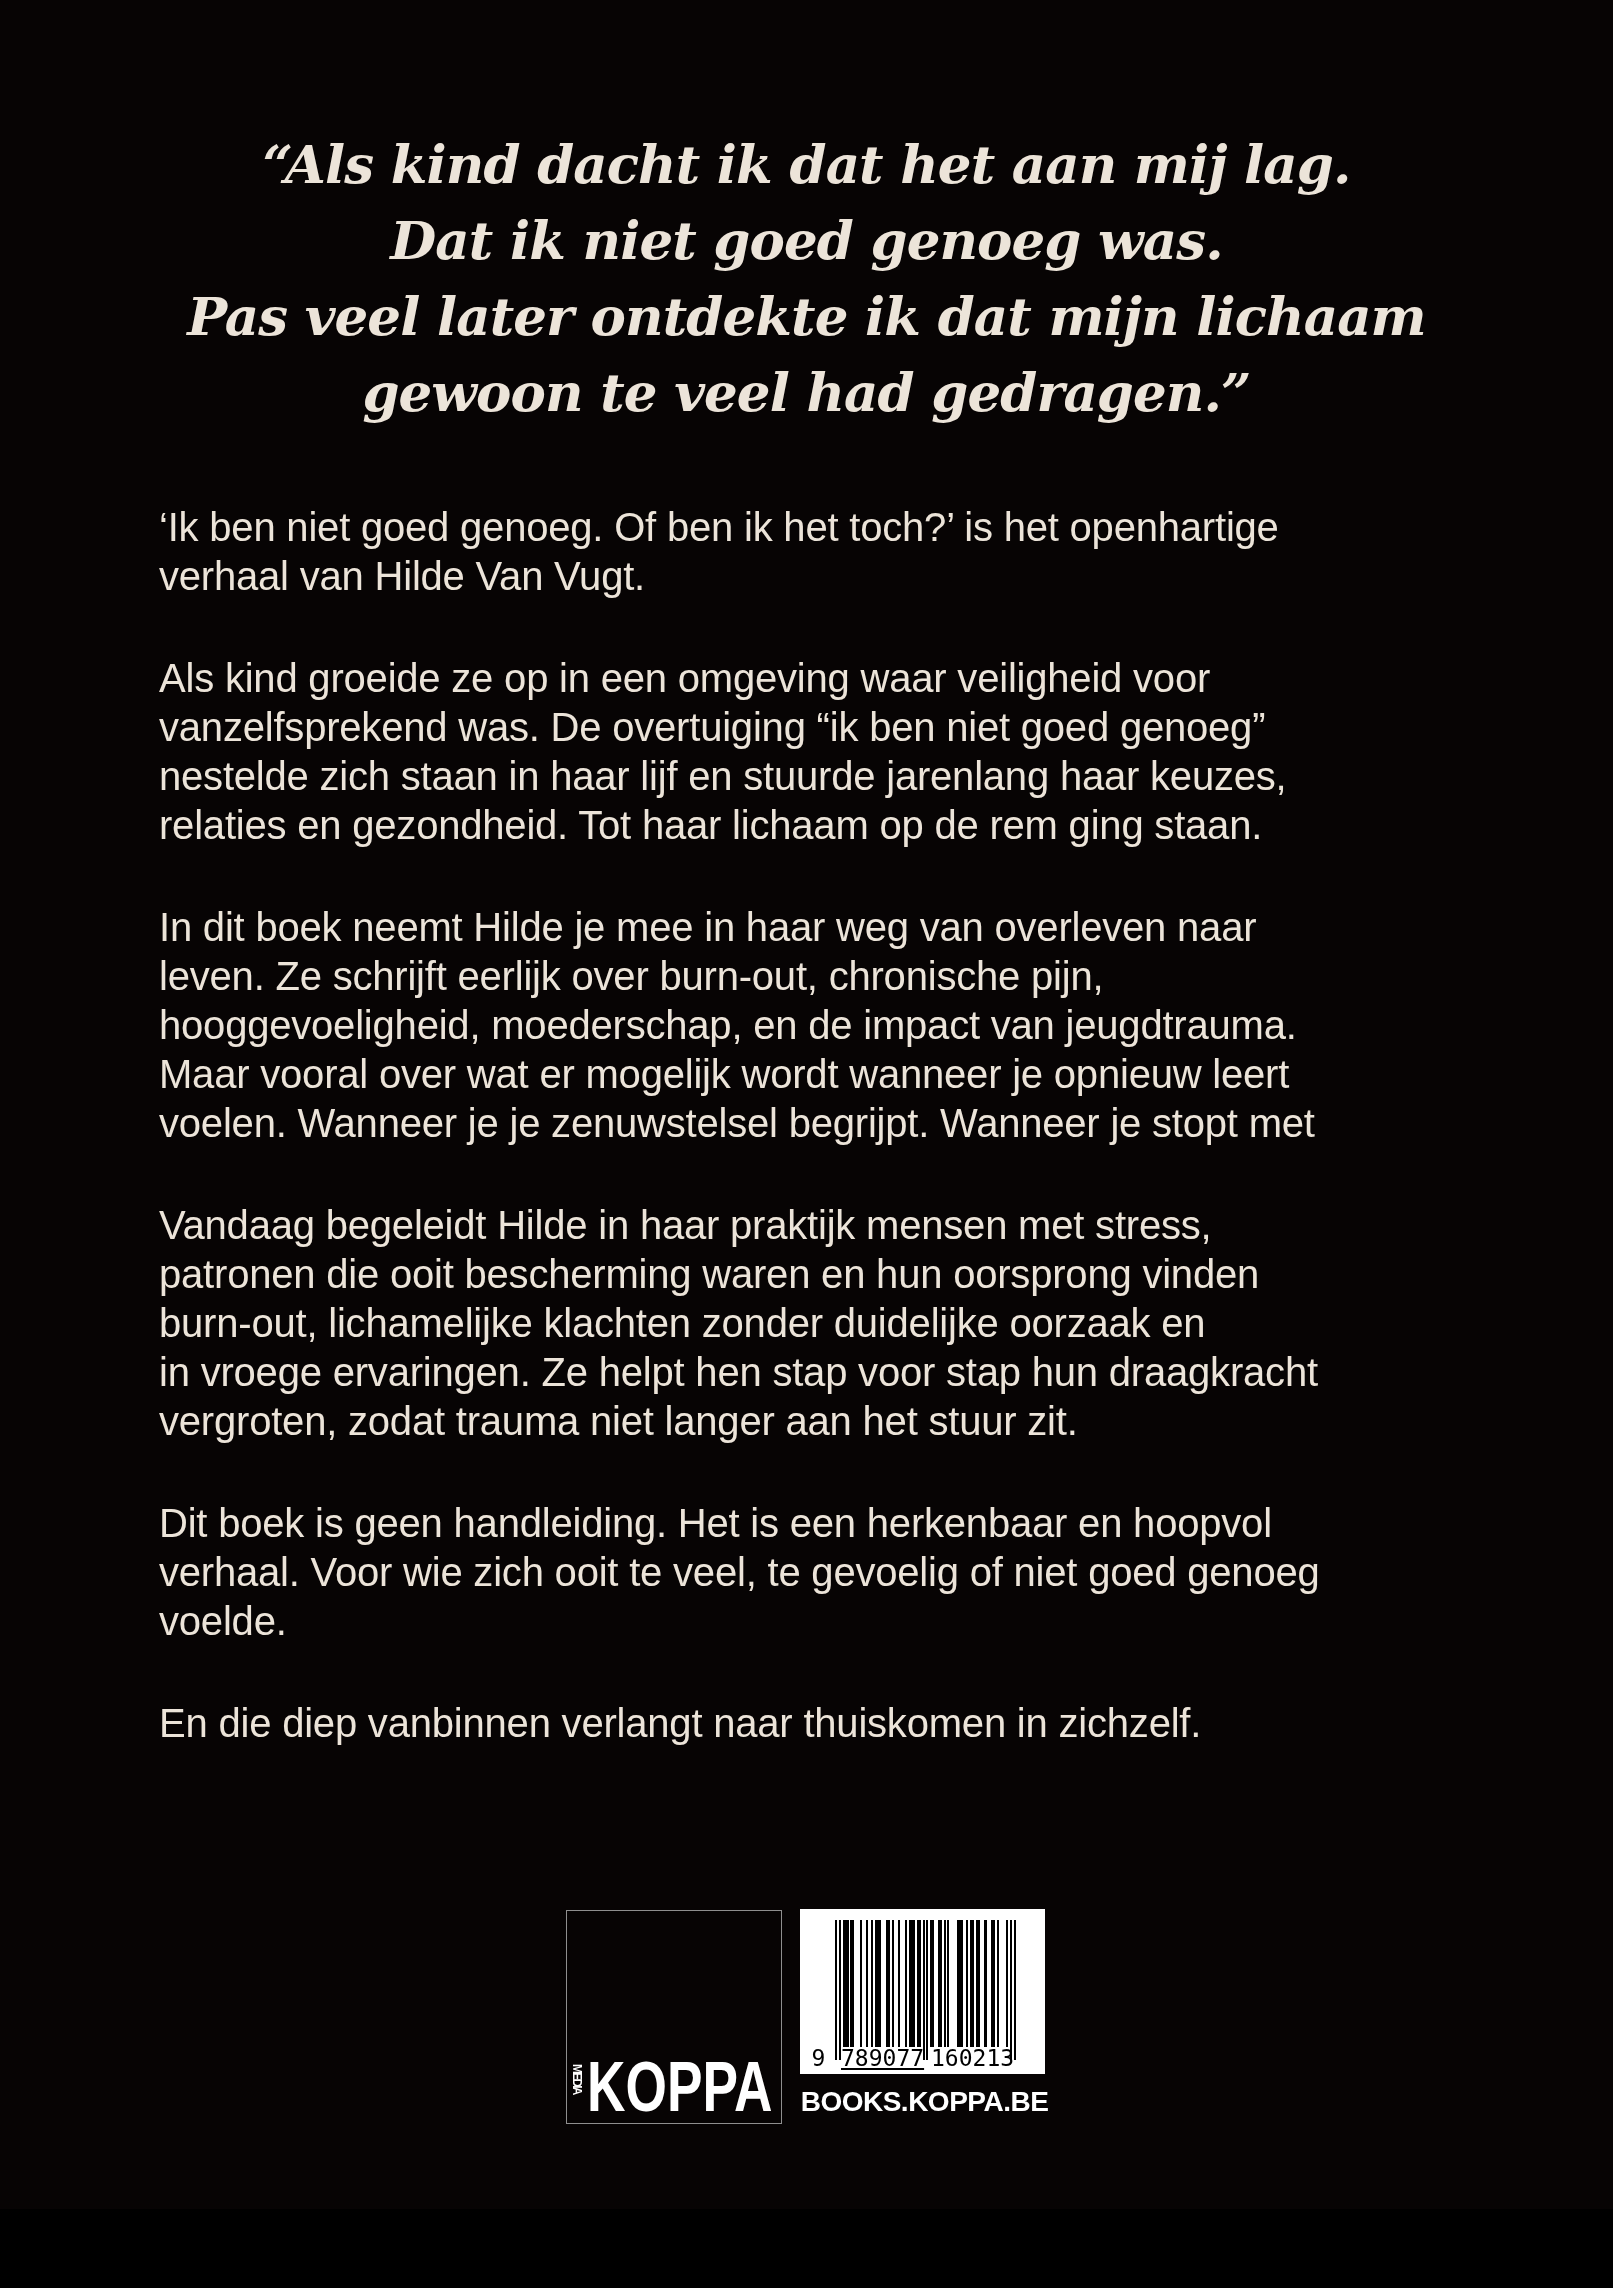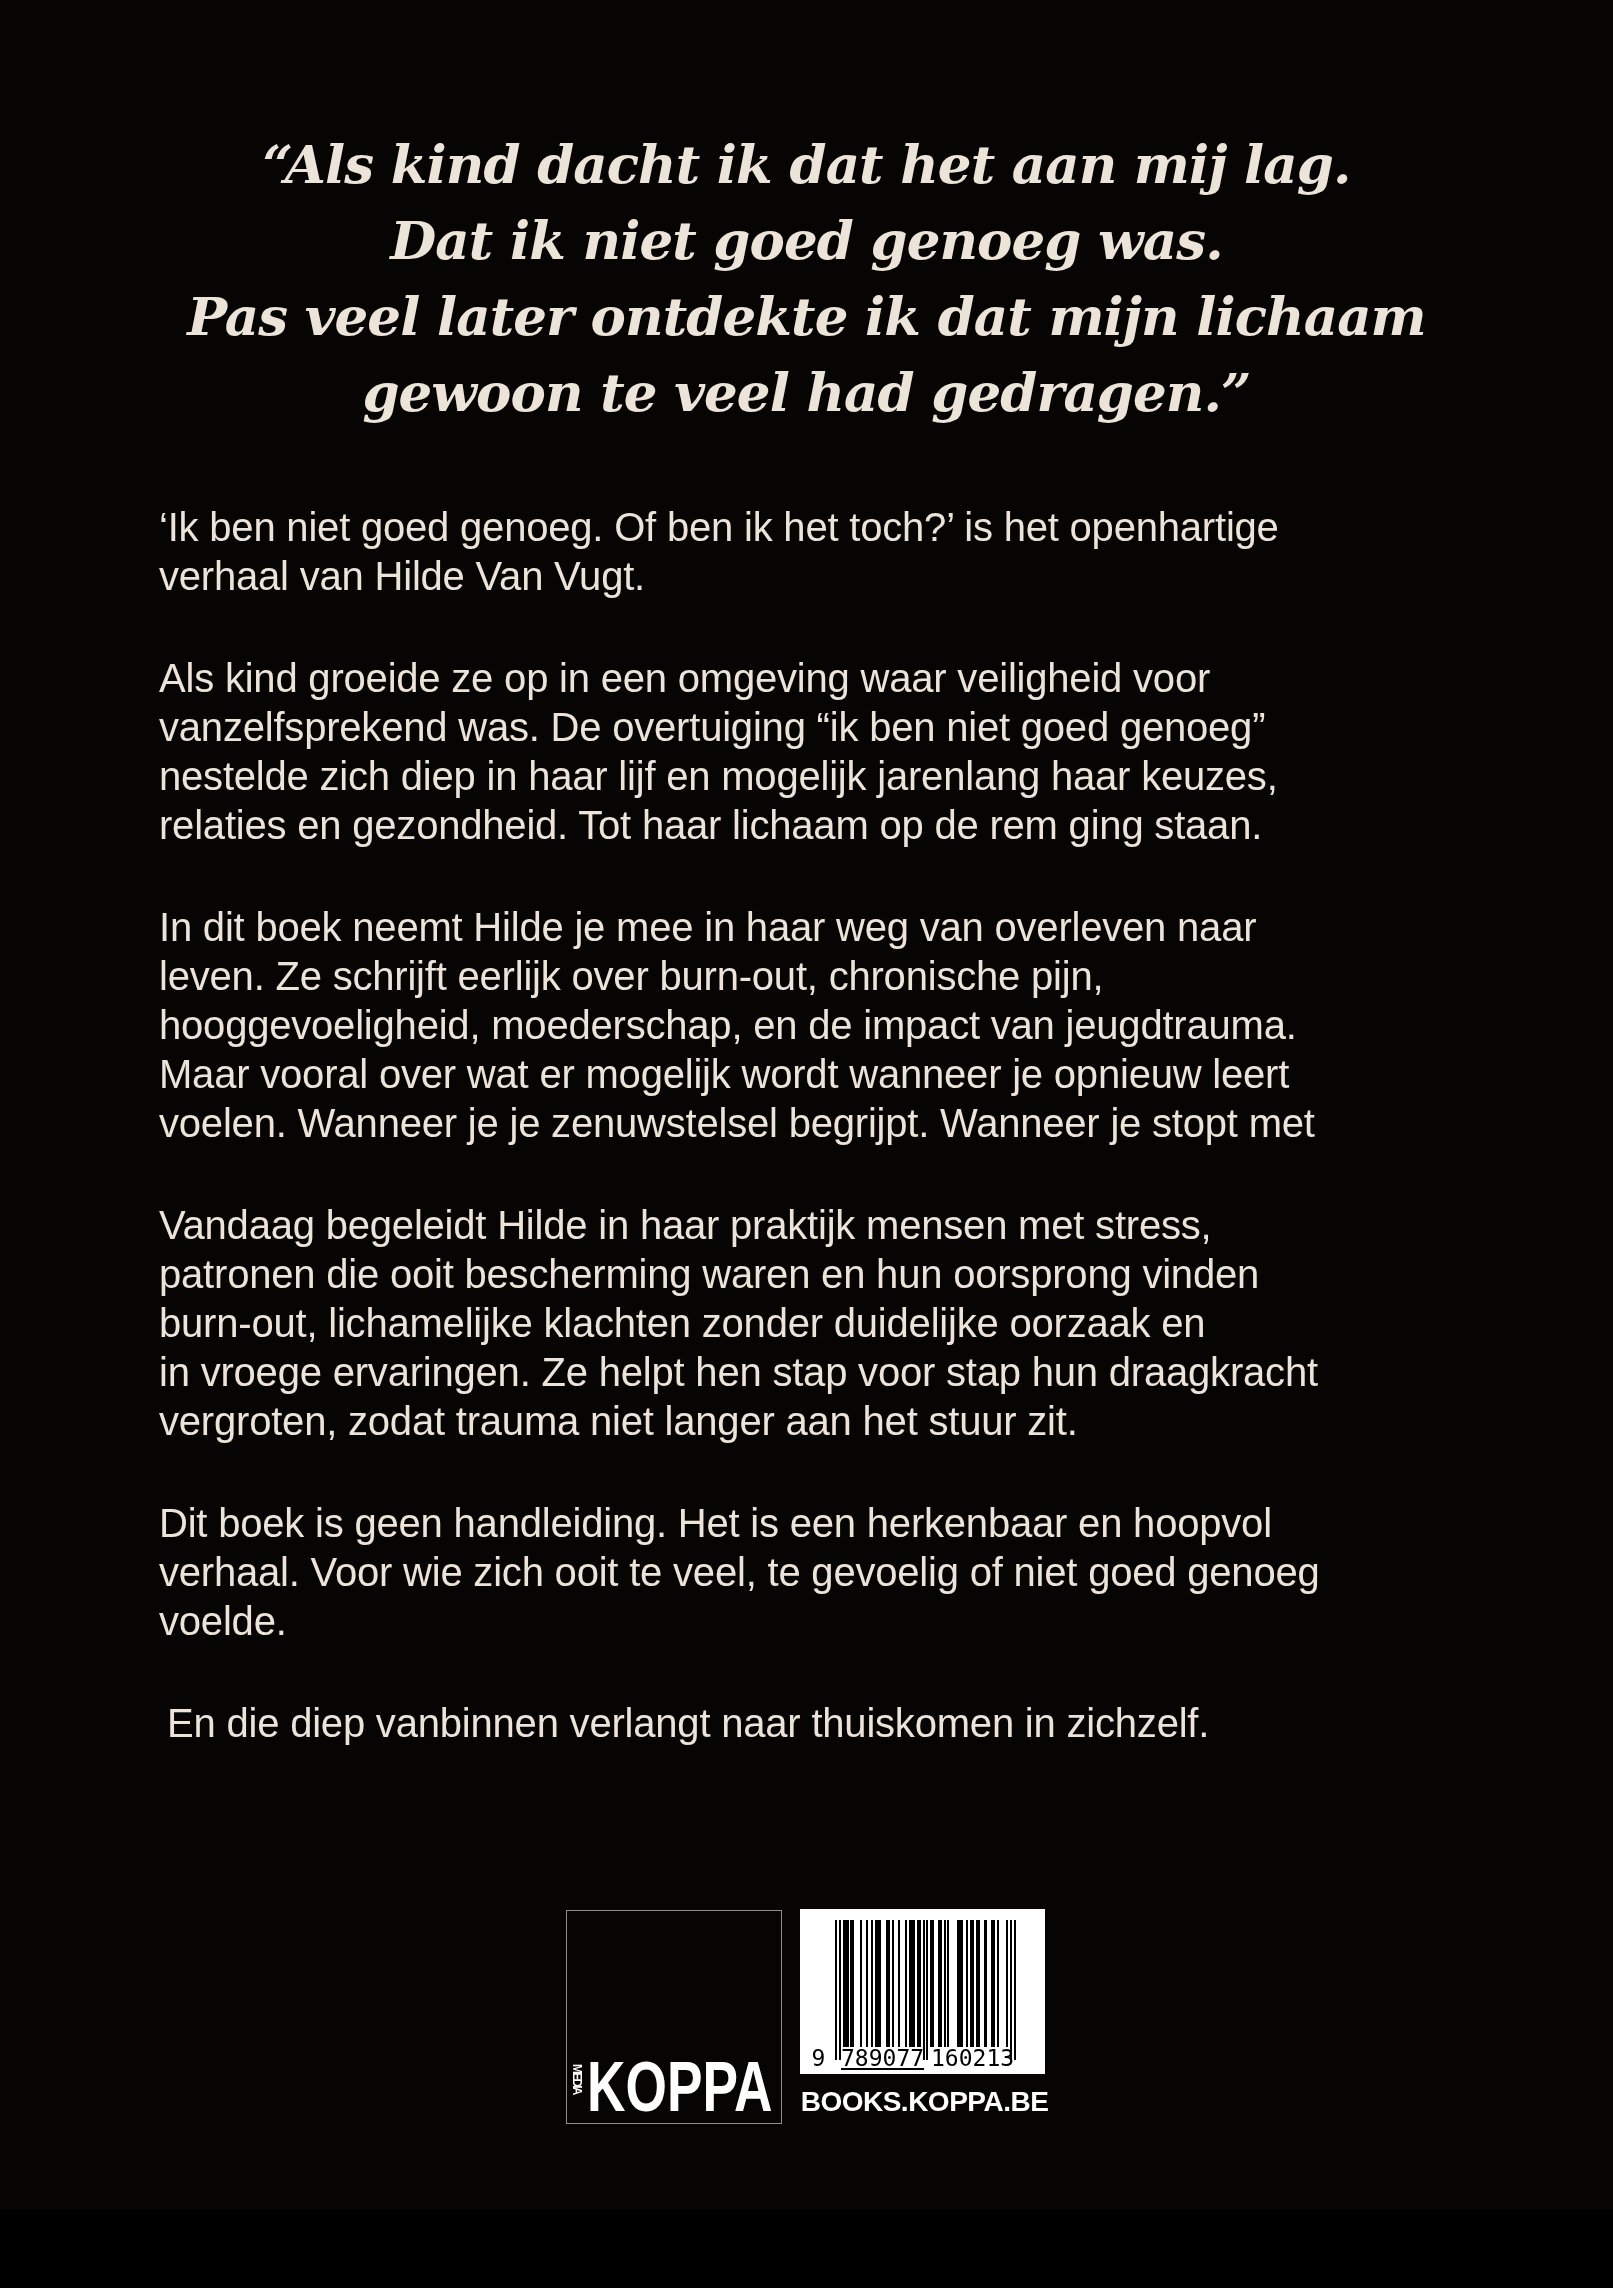--- a/index.html
+++ b/index.html
@@ -25,21 +25,21 @@
   .body-text{
     position:absolute;
     left:159px;top:503px;
     font-size:40px;
     line-height:49px;
     letter-spacing:-0.2px;
     color:#ece4d9;
     white-space:nowrap;
   }
   .para{margin:0 0 53px 0;}
-  .para:last-child{margin-bottom:0;margin-left:8px;}
+  .para:last-child{margin-bottom:0;}
   
   .logo-box{
     position:absolute;
     left:566px;top:1910px;
     width:216px;height:214px;
     border:0.9px solid #8f8f8f;
     background:#070404;
     box-sizing:border-box;
   }
   .media-vertical{
@@ -115,21 +115,21 @@
   </div>
 
   <div class="body-text">
       <div class="para">
         <div>‘Ik ben niet goed genoeg. Of ben ik het toch?’ is het openhartige</div>
         <div>verhaal van Hilde Van Vugt.</div>
       </div>
       <div class="para">
         <div>Als kind groeide ze op in een omgeving waar veiligheid voor</div>
         <div>vanzelfsprekend was. De overtuiging “ik ben niet goed genoeg”</div>
-        <div>nestelde zich diep in haar lijf en mogelijk jarenlang haar keuzes,</div>
+        <div>nestelde zich staan in haar lijf en stuurde jarenlang haar keuzes,</div>
         <div>relaties en gezondheid. Tot haar lichaam op de rem ging staan.</div>
       </div>
       <div class="para">
         <div>In dit boek neemt Hilde je mee in haar weg van overleven naar</div>
         <div>leven. Ze schrijft eerlijk over burn-out, chronische pijn,</div>
         <div>hooggevoeligheid, moederschap, en de impact van jeugdtrauma.</div>
         <div>Maar vooral over wat er mogelijk wordt wanneer je opnieuw leert</div>
         <div>voelen. Wanneer je je zenuwstelsel begrijpt. Wanneer je stopt met</div>
       </div>
       <div class="para">

